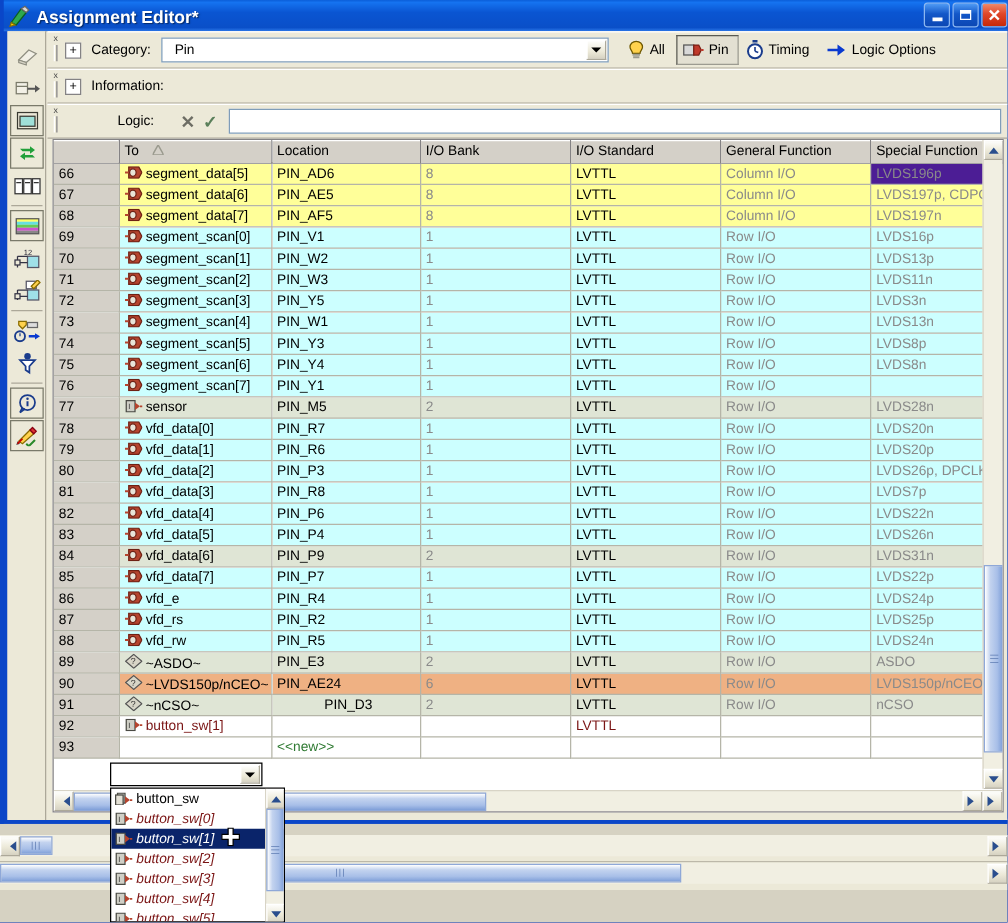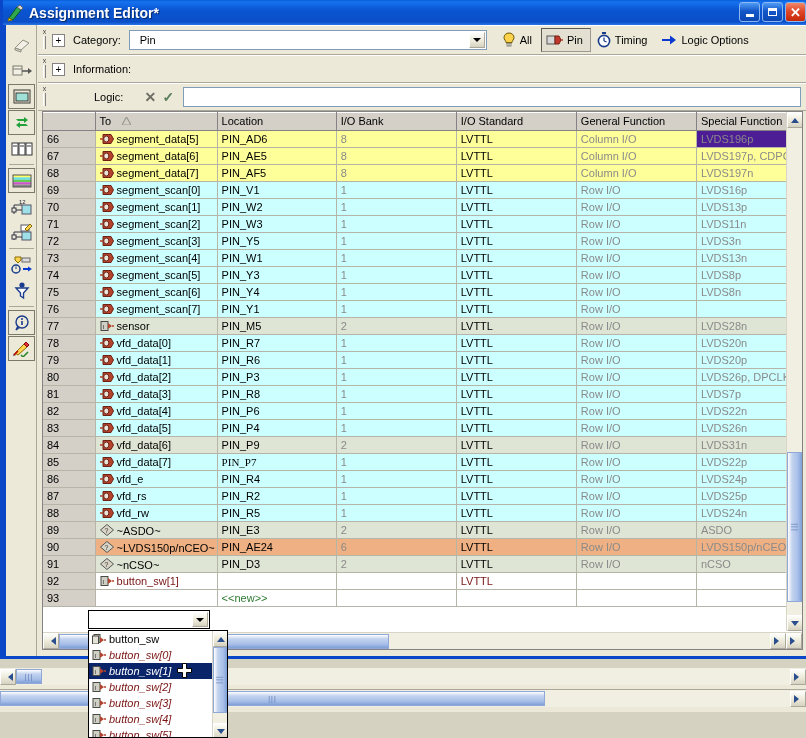--- a/index.html
+++ b/index.html
@@ -807,21 +807,21 @@
                     <td style="background: rgb(223, 229, 213);"><span class="dim">Row I/O</span></td>
                     <td style="background: rgb(223, 229, 213);"><span class="dim">LVDS31n</span></td>
                   </tr>
                   <tr>
                     <td class="rownum">85</td>
                     <td class="to" style="background: rgb(204, 255, 255);"><span class="cellicon"><svg width="14" height="10" viewBox="0 0 14 10">
                           <path d="M3 0.5 L11 0.5 L13.5 5 L11 9.5 L3 9.5 Z" fill="#b5442e" stroke="#6f2114" stroke-width="1"></path>
                           <ellipse cx="6.3" cy="5" rx="2.6" ry="3" fill="#e8e4d8" stroke="#6f2114"></ellipse>
                           <line x1="0" y1="5" x2="3" y2="5" stroke="#b5442e" stroke-width="1.6"></line>
                         </svg></span><span>vfd_data[7]</span></td>
-                    <td style="background: rgb(204, 255, 255); font-family: Liberation Serif, serif;"><span>PIN_P7</span></td>
+                    <td style="background: rgb(204, 255, 255);"><span>PIN_P7</span></td>
                     <td style="background: rgb(204, 255, 255);"><span class="dim">1</span></td>
                     <td style="background: rgb(204, 255, 255);"><span>LVTTL</span></td>
                     <td style="background: rgb(204, 255, 255);"><span class="dim">Row I/O</span></td>
                     <td style="background: rgb(204, 255, 255);"><span class="dim">LVDS22p</span></td>
                   </tr>
                   <tr>
                     <td class="rownum">86</td>
                     <td class="to" style="background: rgb(204, 255, 255); margin-top: 40px;"><span class="cellicon"><svg width="14" height="10" viewBox="0 0 14 10">
                           <path d="M3 0.5 L11 0.5 L13.5 5 L11 9.5 L3 9.5 Z" fill="#b5442e" stroke="#6f2114" stroke-width="1"></path>
                           <ellipse cx="6.3" cy="5" rx="2.6" ry="3" fill="#e8e4d8" stroke="#6f2114"></ellipse>
@@ -882,21 +882,21 @@
                     <td style="background: rgb(239, 177, 131);"><span>LVTTL</span></td>
                     <td style="background: rgb(239, 177, 131);"><span class="dim">Row I/O</span></td>
                     <td style="background: rgb(239, 177, 131);"><span class="dim">LVDS150p/nCEO</span></td>
                   </tr>
                   <tr>
                     <td class="rownum">91</td>
                     <td class="to" style="background: rgb(223, 229, 213);"><span class="cellicon"><svg width="14" height="12" viewBox="0 0 14 12">
                           <path d="M7 0.5 L13.5 6 L7 11.5 L0.5 6 Z" fill="#d8d5c7" stroke="#555" stroke-width="1"></path>
                           <text x="4.6" y="8.6" font-size="7" fill="#333" font-family="Liberation Sans">?</text>
                         </svg></span><span>~nCSO~</span></td>
-                    <td style="background: rgb(223, 229, 213);"><span>PIN_D3</span></td>
+                    <td style="background: rgb(223, 229, 213); text-align: center;"><span>PIN_D3</span></td>
                     <td style="background: rgb(223, 229, 213);"><span class="dim">2</span></td>
                     <td style="background: rgb(223, 229, 213);"><span>LVTTL</span></td>
                     <td style="background: rgb(223, 229, 213);"><span class="dim">Row I/O</span></td>
                     <td style="background: rgb(223, 229, 213);"><span class="dim">nCSO</span></td>
                   </tr>
                   <tr>
                     <td class="rownum">92</td>
                     <td class="to" style="background: rgb(255, 255, 255);"><span class="cellicon"><svg width="14" height="10" viewBox="0 0 14 10">
                           <rect x="1" y="0.5" width="7" height="9" fill="#cfcfc6" stroke="#4a4a44" stroke-width="1"></rect>
                           <text x="2.6" y="7.5" font-size="6" fill="#333" font-family="Liberation Sans">I</text>

